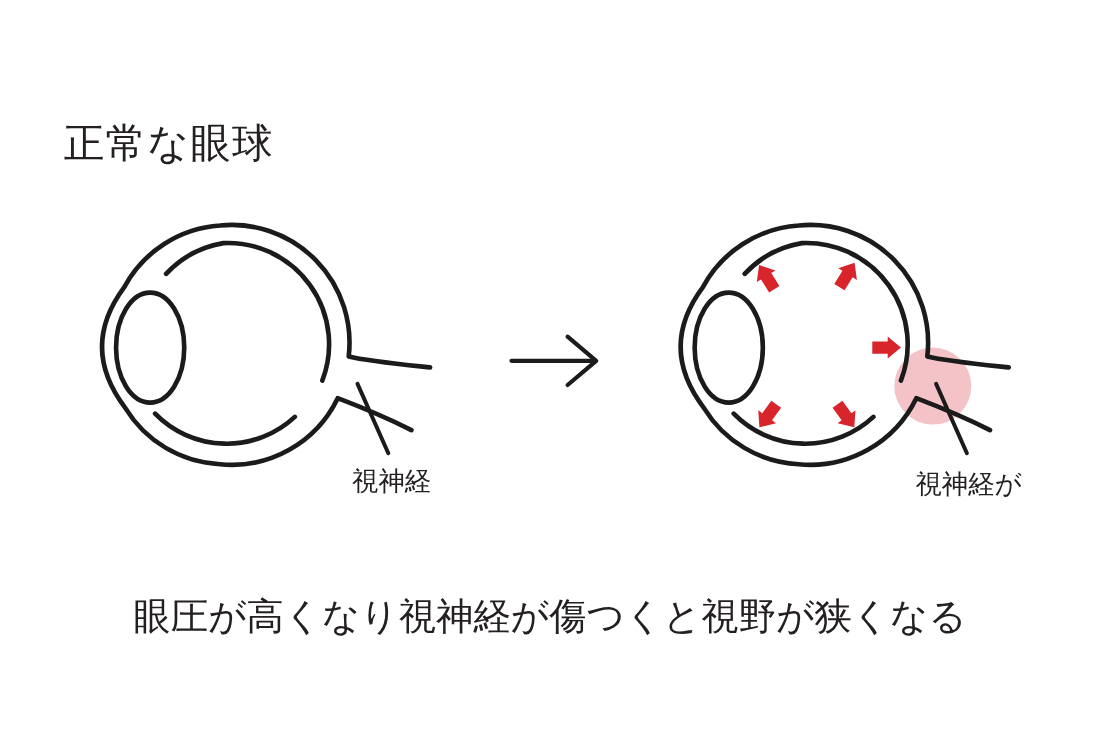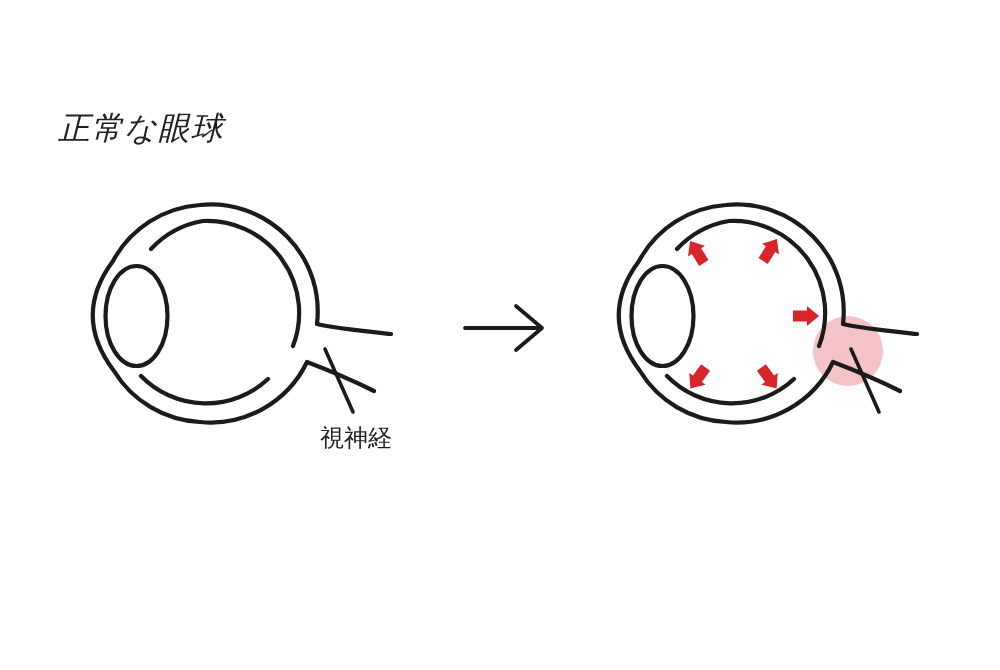--- a/index.html
+++ b/index.html
@@ -21,24 +21,23 @@
     left: 0;
     top: 0;
   }
   .txt {
     position: absolute;
     color: #242021;
     white-space: nowrap;
     line-height: 1;
   }
   .title {
-    font-size: 32px;
+    font-size: 37px;
     top: 112px;
     letter-spacing: 1px;
-    font-style: italic;
   }
   .small-label {
     font-size: 24px;
   }
   .center-block {
     text-align: center;
     white-space: normal;
   }
   .caption {
     left: 0;
@@ -95,16 +94,18 @@
     </g>
   </svg>
 
   <div class="txt title" style="left:58px;">正常な眼球</div>
 
 
   <div class="txt small-label" style="left:320px; top:426px;">視神経</div>
 
 
   <div class="txt small-label center-block" style="left:818px; top:426px; width:125px; line-height:29px;">
+    <div>視神経が</div>
   </div>
 
+  <div class="txt caption">眼圧が高くなり視神経が傷つくと視野が狭くなる</div>
 
 </div>
 
 </body></html>

